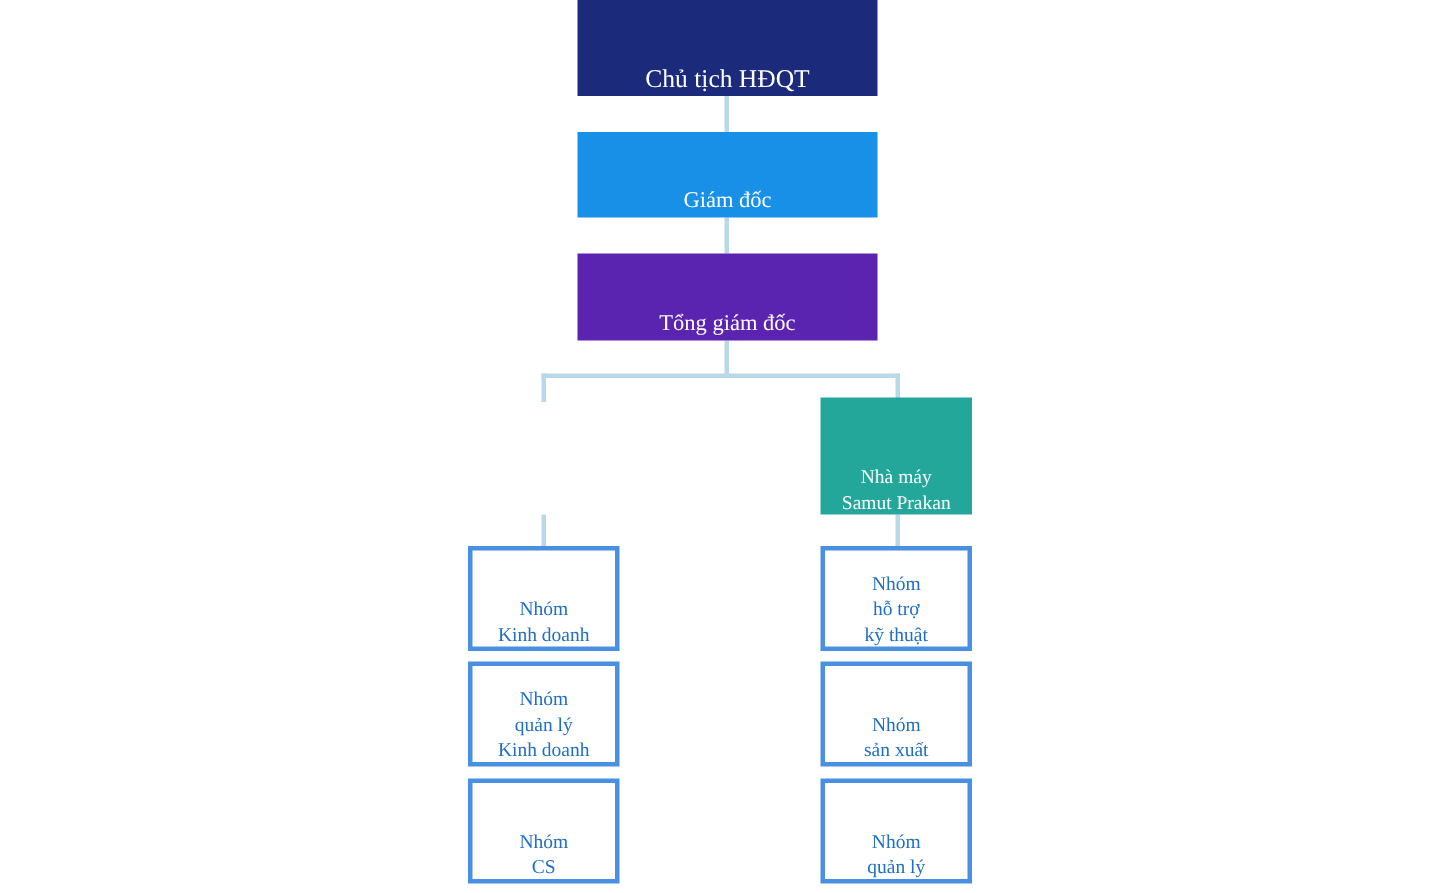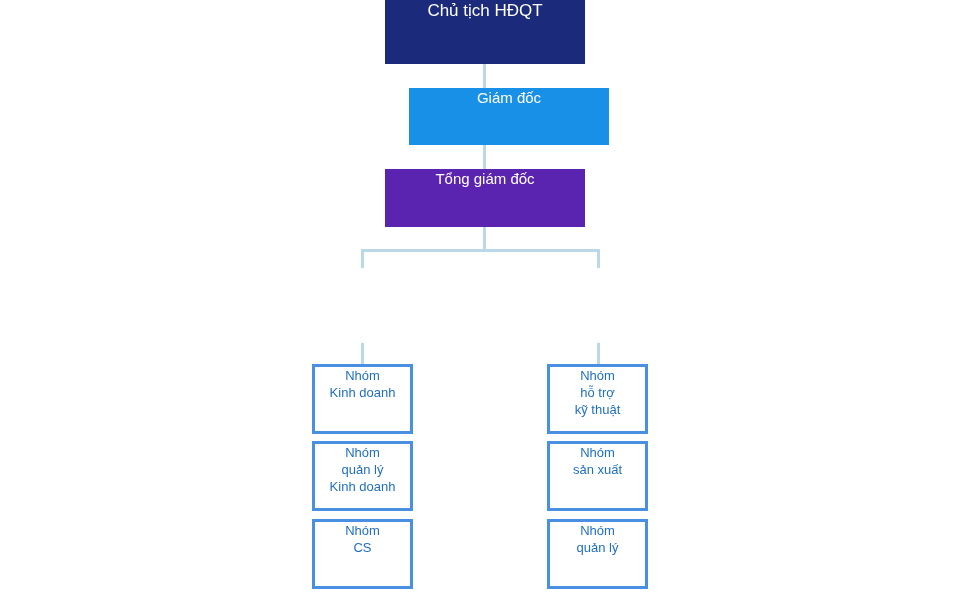--- a/index.html
+++ b/index.html
@@ -15,24 +15,25 @@
     position: relative;
     width: 955px;
     height: 595px;
     background: #ffffff;
     overflow: hidden;
   }
   .node {
     position: absolute;
     box-sizing: border-box;
     display: flex;
-    align-items: flex-start;
+    align-items: flex-end;
     justify-content: center;
     text-align: center;
     line-height: 1.32;
+    font-family: Liberation Serif, serif;
   }
   .node .label {
     display: block;
     white-space: pre-line;
   }
 
   
   .n-chairman {
     left: 385px; top: 0px;
     width: 200px; height: 64px;
@@ -40,21 +41,20 @@
     color: #ffffff;
     font-size: 17px;
   }
   
   .n-director {
     left: 385px; top: 88px;
     width: 200px; height: 57px;
     background: #1890e8;
     color: #ffffff;
     font-size: 15px;
-    margin-left: 24px;
   }
   
   .n-gendirector {
     left: 385px; top: 169px;
     width: 200px; height: 58px;
     background: #5b24b0;
     color: #ffffff;
     font-size: 15px;
   }
   
@@ -112,20 +112,24 @@
 
   <div class="node n-director">
     <span class="label">Giám đốc</span>
   </div>
 
   <div class="node n-gendirector">
     <span class="label">Tổng giám đốc</span>
   </div>
 
 
+  <div class="node n-unit n-unit-right">
+    <span class="label">Nhà máy
+Samut Prakan</span>
+  </div>
 
   <div class="node n-team col-left row-1">
     <span class="label">Nhóm
 Kinh doanh</span>
   </div>
 
   <div class="node n-team col-left row-2">
     <span class="label">Nhóm
 quản lý
 Kinh doanh</span>

